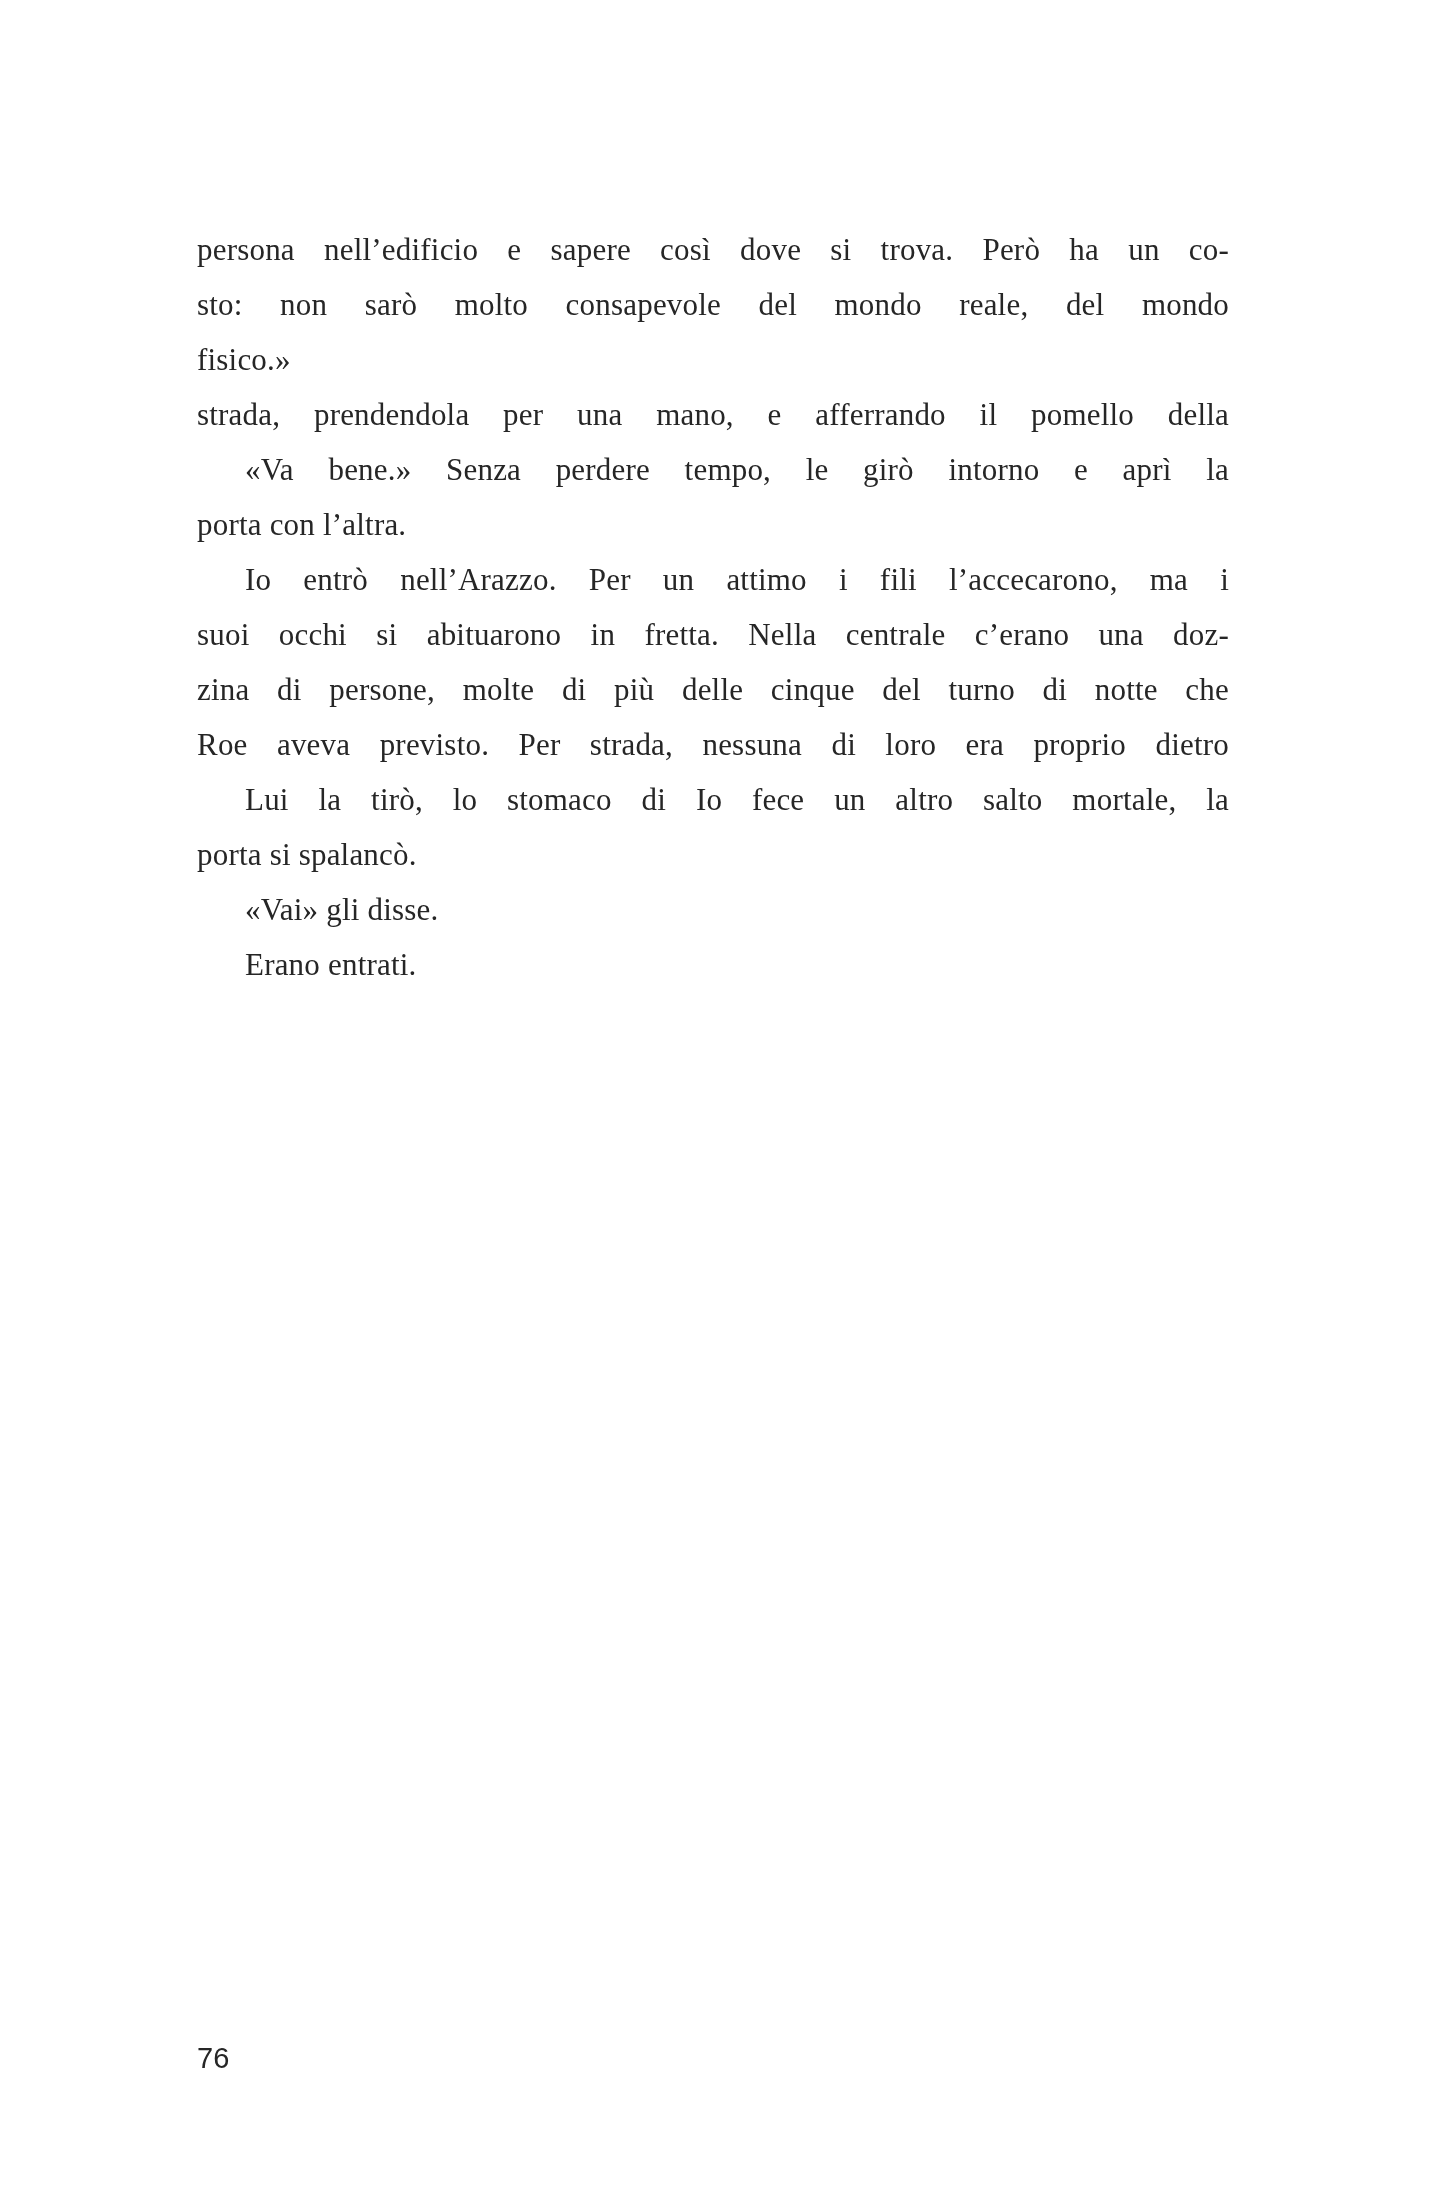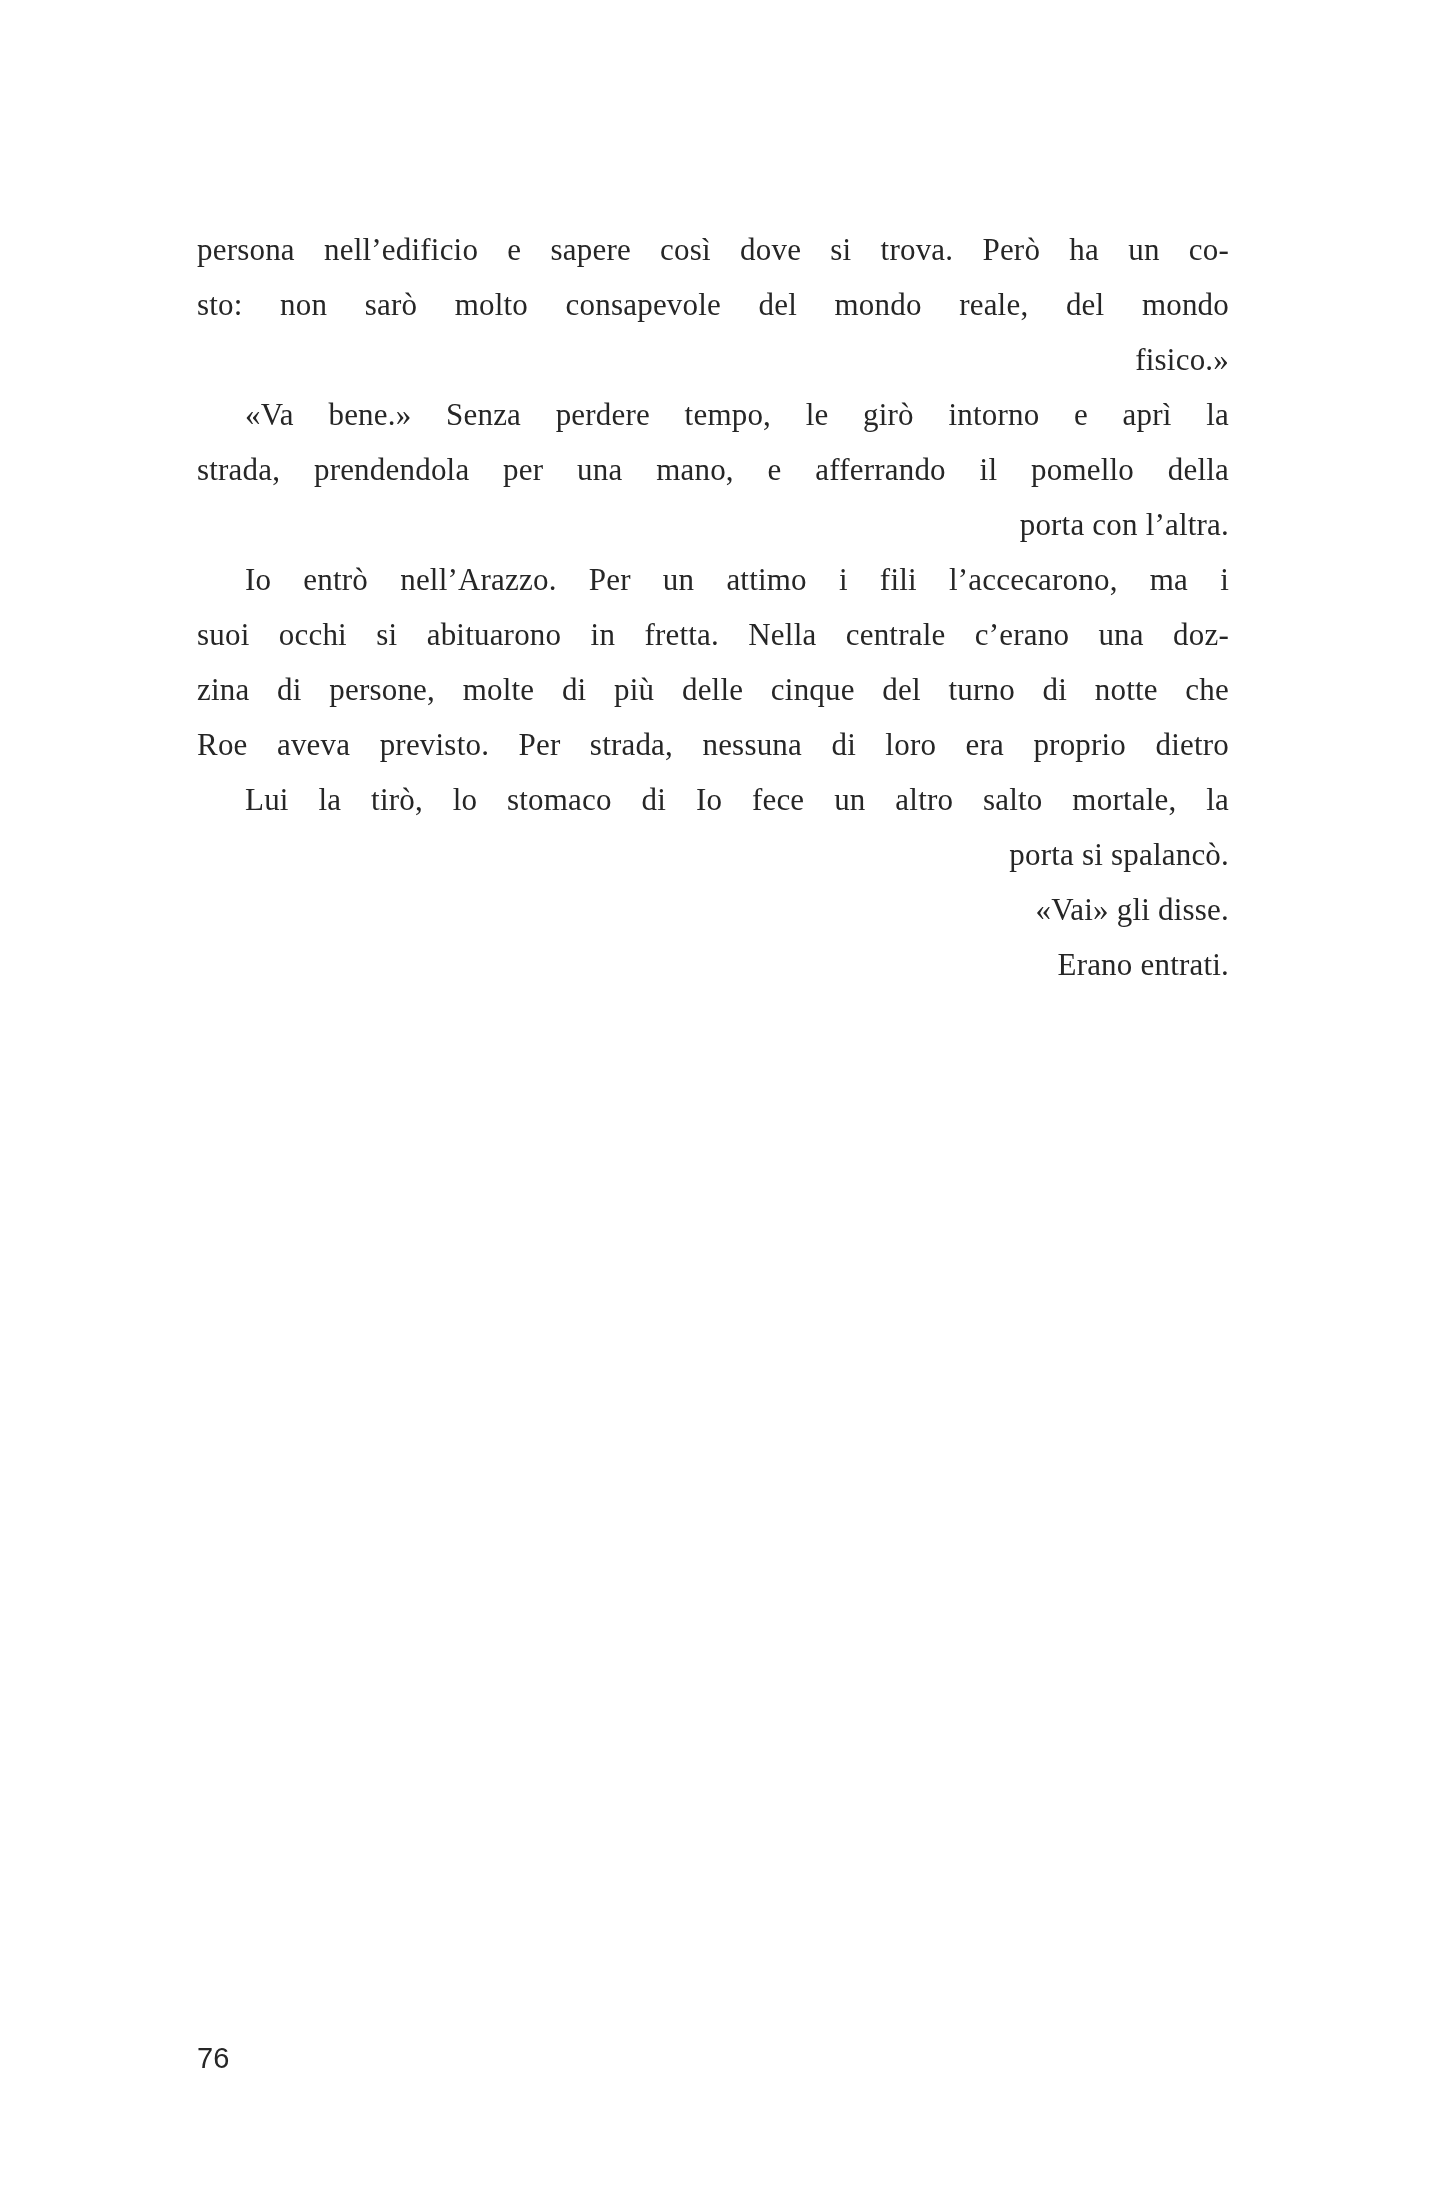--- a/index.html
+++ b/index.html
@@ -23,21 +23,21 @@
     font-size: 31px;
     line-height: 55px;
     color: #262626;
     letter-spacing: 0.2px;
   }
   .paragraph {
     margin: 0;
     padding: 0;
   }
   .line {
-    text-align: right;
+    text-align: left;
     white-space: normal;
   }
   .line.just {
     text-align: justify;
     text-align-last: justify;
   }
   .line.indent {
     text-indent: 48px;
   }
   .page-number {
@@ -53,22 +53,22 @@
 <body>
 
 <div class="page">
   <div class="text-block">
       <div class="paragraph">
         <div class="line just">persona nell’edificio e sapere così dove si trova. Però ha un co-</div>
         <div class="line just">sto: non sarò molto consapevole del mondo reale, del mondo</div>
         <div class="line">fisico.»</div>
       </div>
       <div class="paragraph">
+        <div class="line just">strada, prendendola per una mano, e afferrando il pomello della</div>
         <div class="line just indent">«Va bene.» Senza perdere tempo, le girò intorno e aprì la</div>
-        <div class="line just">strada, prendendola per una mano, e afferrando il pomello della</div>
         <div class="line">porta con l’altra.</div>
       </div>
       <div class="paragraph">
         <div class="line just indent">Io entrò nell’Arazzo. Per un attimo i fili l’accecarono, ma i</div>
         <div class="line just">suoi occhi si abituarono in fretta. Nella centrale c’erano una doz-</div>
         <div class="line just">zina di persone, molte di più delle cinque del turno di notte che</div>
         <div class="line just">Roe aveva previsto. Per strada, nessuna di loro era proprio dietro</div>
       </div>
       <div class="paragraph">
         <div class="line just indent">Lui la tirò, lo stomaco di Io fece un altro salto mortale, la</div>

